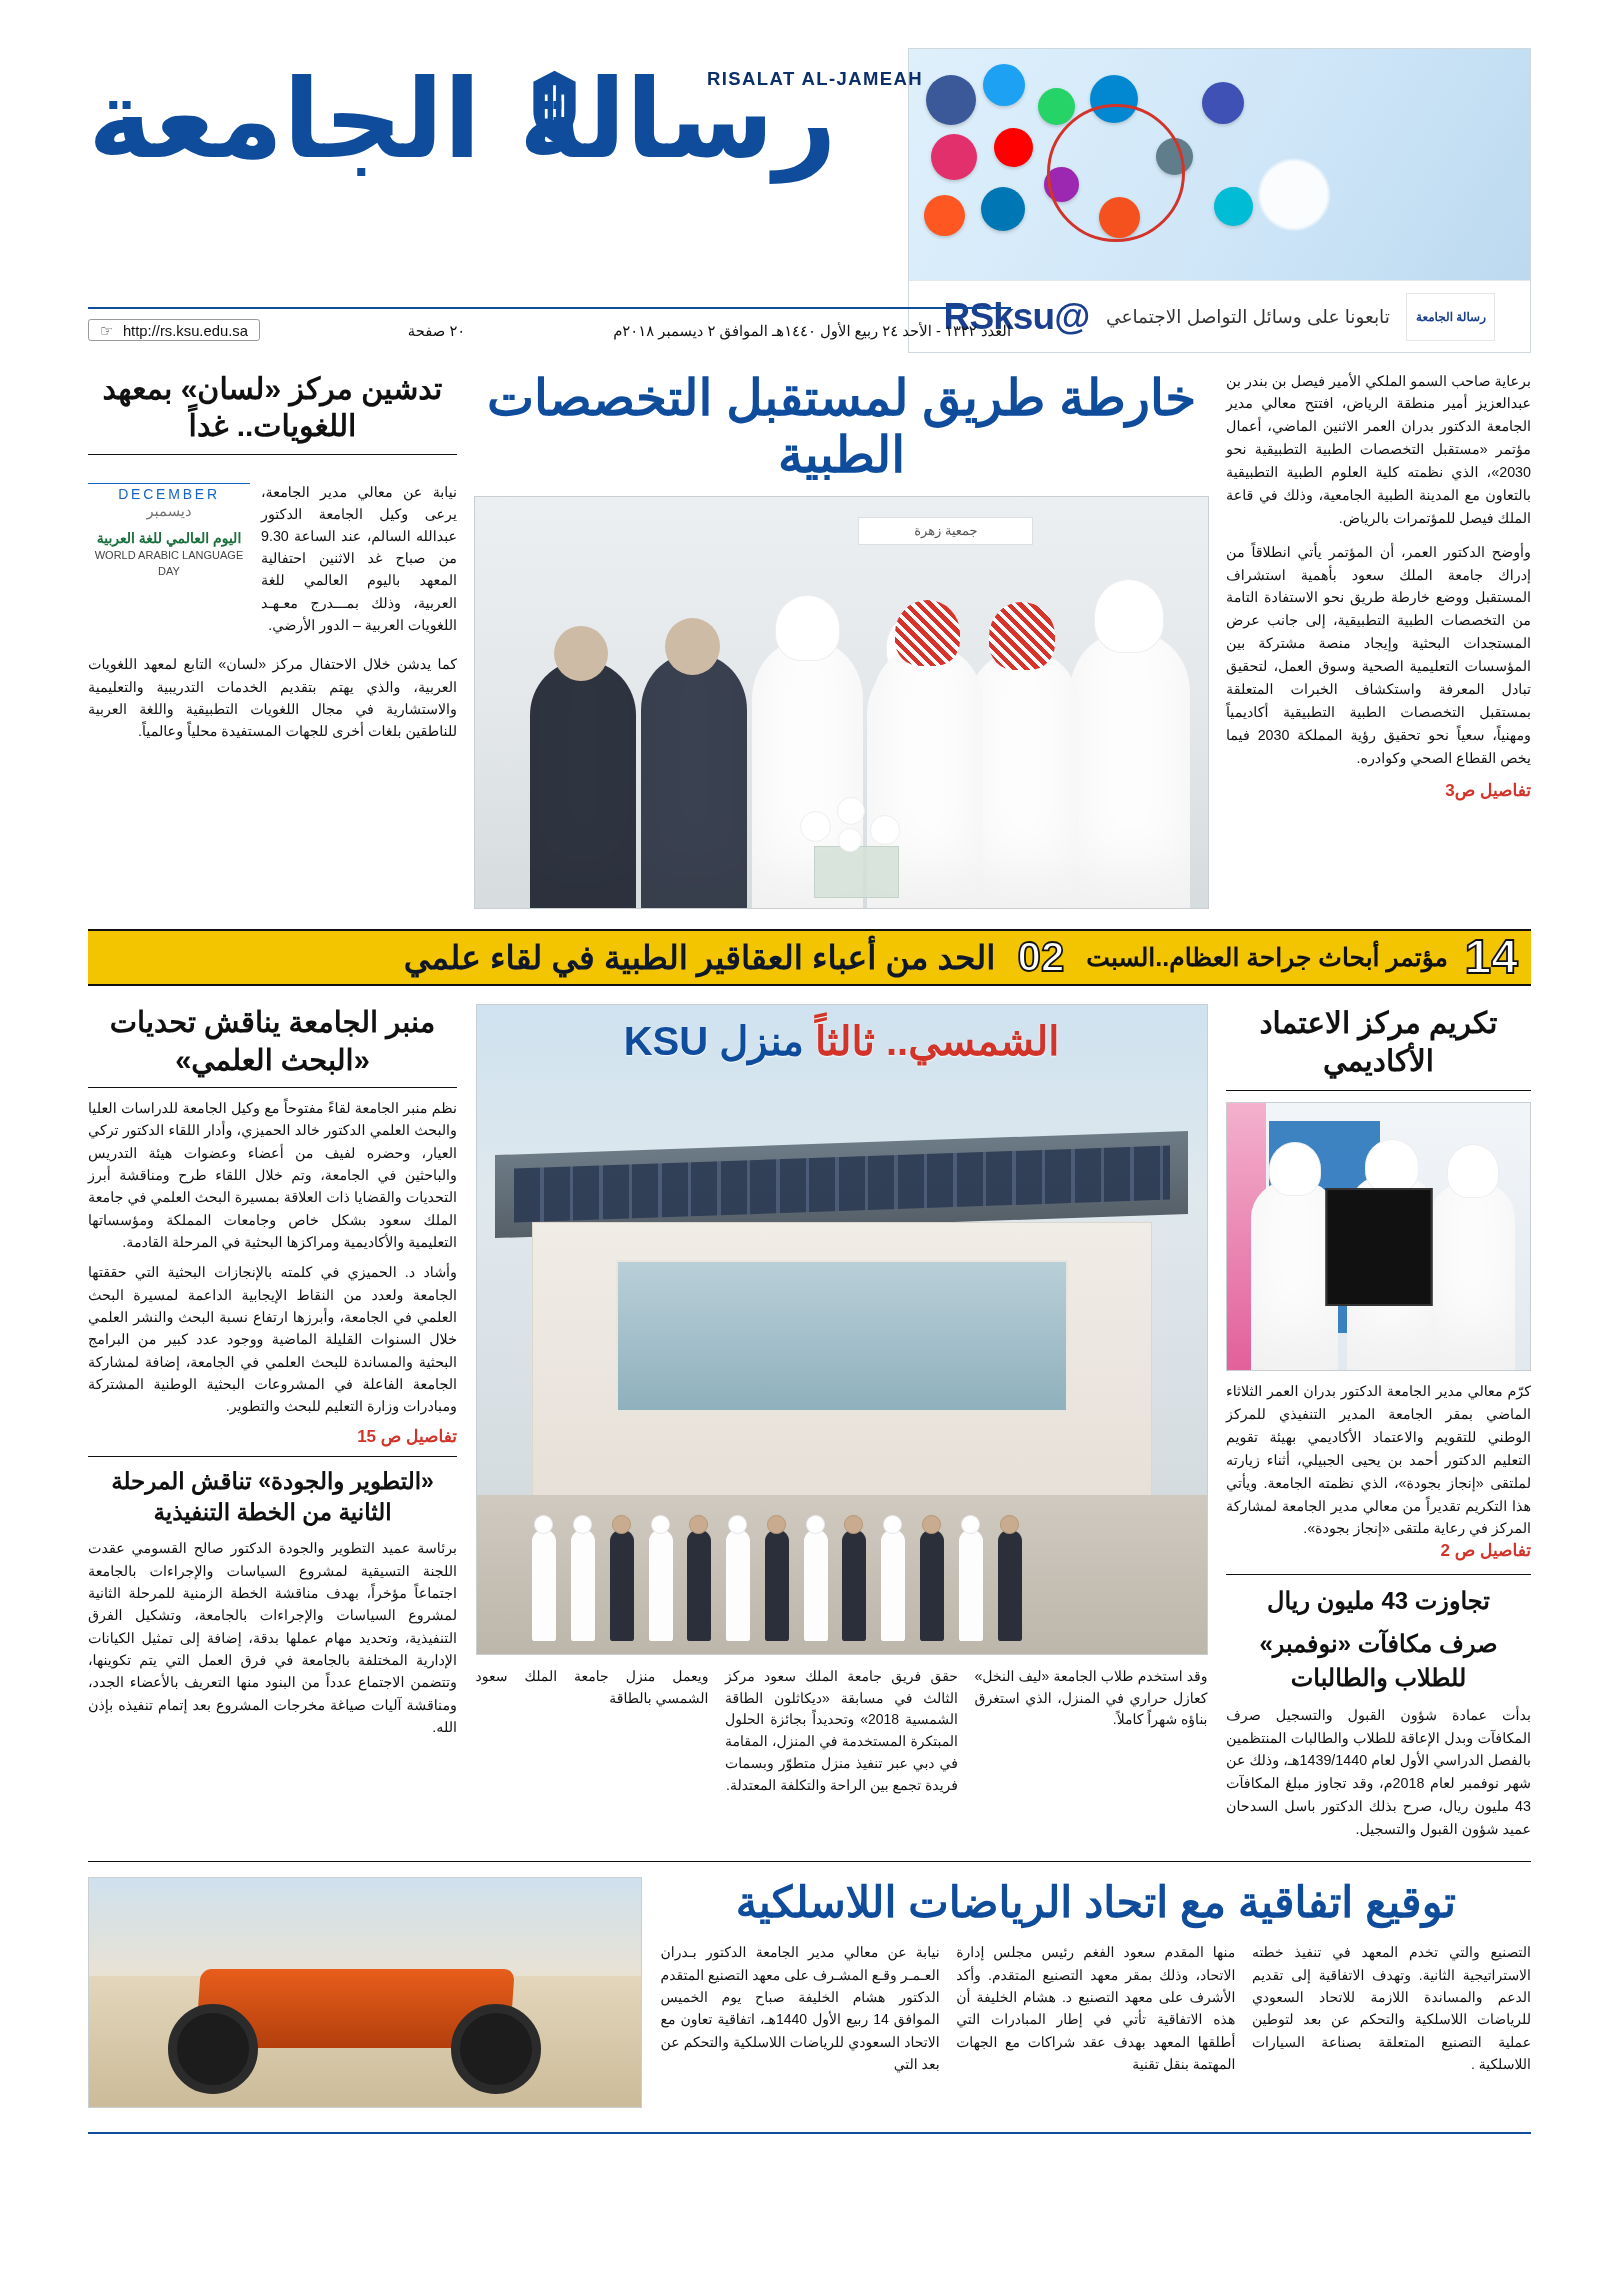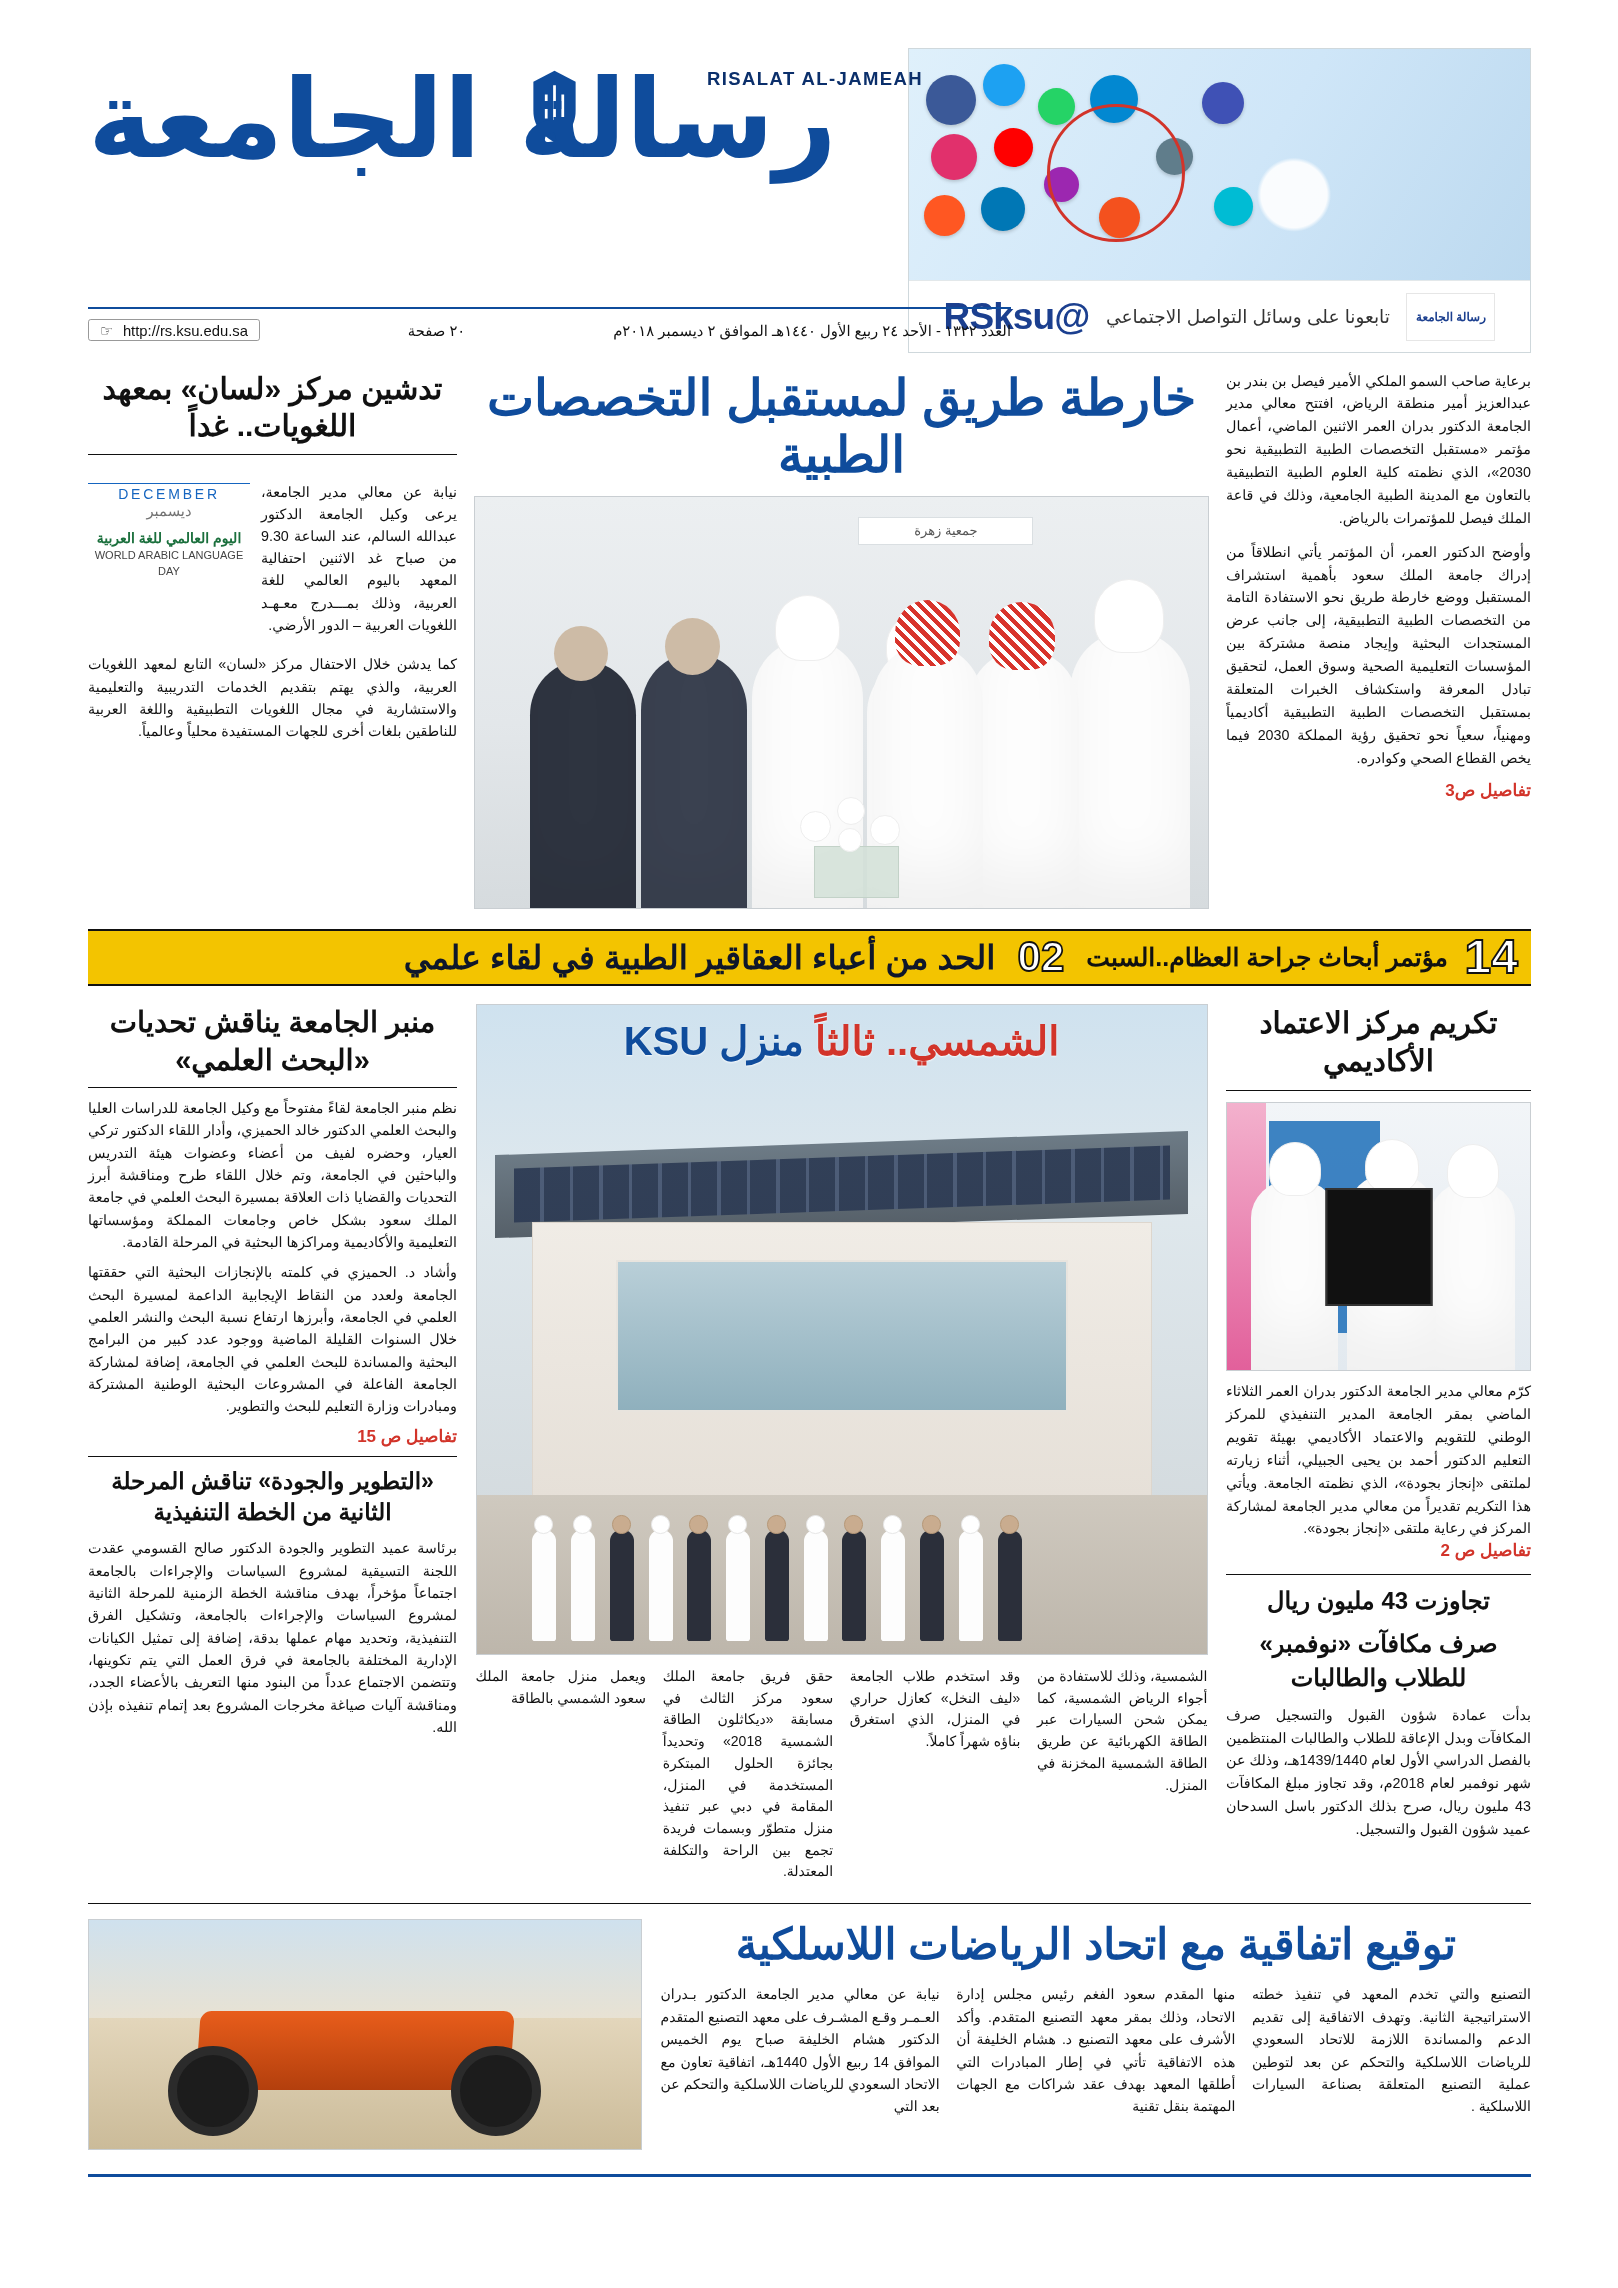--- a/index.html
+++ b/index.html
@@ -623,21 +623,20 @@
             <span class="h"></span>
           </div>
         <div class="sp-person" style="left:482px;">
             <span class="h"></span>
           </div>
         <div class="sp-person dark" style="left:521px;">
             <span class="h"></span>
           </div>
       </div>
       <div class="caption">
-        <p>الشمسية، وذلك للاستفادة من أجواء الرياض الشمسية، كما يمكن شحن السيارات عبر الطاقة الكهربائية عن طريق الطاقة الشمسية المخزنة في المنزل.</p>
         <p>وقد استخدم طلاب الجامعة «ليف النخل» كعازل حراري في المنزل، الذي استغرق بناؤه شهراً كاملاً.</p>
         <p>حقق فريق جامعة الملك سعود مركز الثالث في مسابقة «ديكاثلون الطاقة الشمسية 2018» وتحديداً بجائزة الحلول المبتكرة المستخدمة في المنزل، المقامة في دبي عبر تنفيذ منزل متطوّر وبسمات فريدة تجمع بين الراحة والتكلفة المعتدلة.</p>
         <p>ويعمل منزل جامعة الملك سعود الشمسي بالطاقة</p>
       </div>
     </div>
 
     <div class="mid-col-left">
       <h3>منبر الجامعة يناقش تحديات «البحث العلمي»</h3>
       <p>نظم منبر الجامعة لقاءً مفتوحاً مع وكيل الجامعة للدراسات العليا والبحث العلمي الدكتور خالد الحميزي، وأدار اللقاء الدكتور تركي العيار، وحضره لفيف من أعضاء وعضوات هيئة التدريس والباحثين في الجامعة، وتم خلال اللقاء طرح ومناقشة أبرز التحديات والقضايا ذات العلاقة بمسيرة البحث العلمي في جامعة الملك سعود بشكل خاص وجامعات المملكة ومؤسساتها التعليمية والأكاديمية ومراكزها البحثية في المرحلة القادمة.</p>
       <p>وأشاد د. الحميزي في كلمته بالإنجازات البحثية التي حققتها الجامعة ولعدد من النقاط الإيجابية الداعمة لمسيرة البحث العلمي في الجامعة، وأبرزها ارتفاع نسبة البحث والنشر العلمي خلال السنوات القليلة الماضية ووجود عدد كبير من البرامج البحثية والمساندة للبحث العلمي في الجامعة، إضافة لمشاركة الجامعة الفاعلة في المشروعات البحثية الوطنية المشتركة ومبادرات وزارة التعليم للبحث والتطوير.</p>

